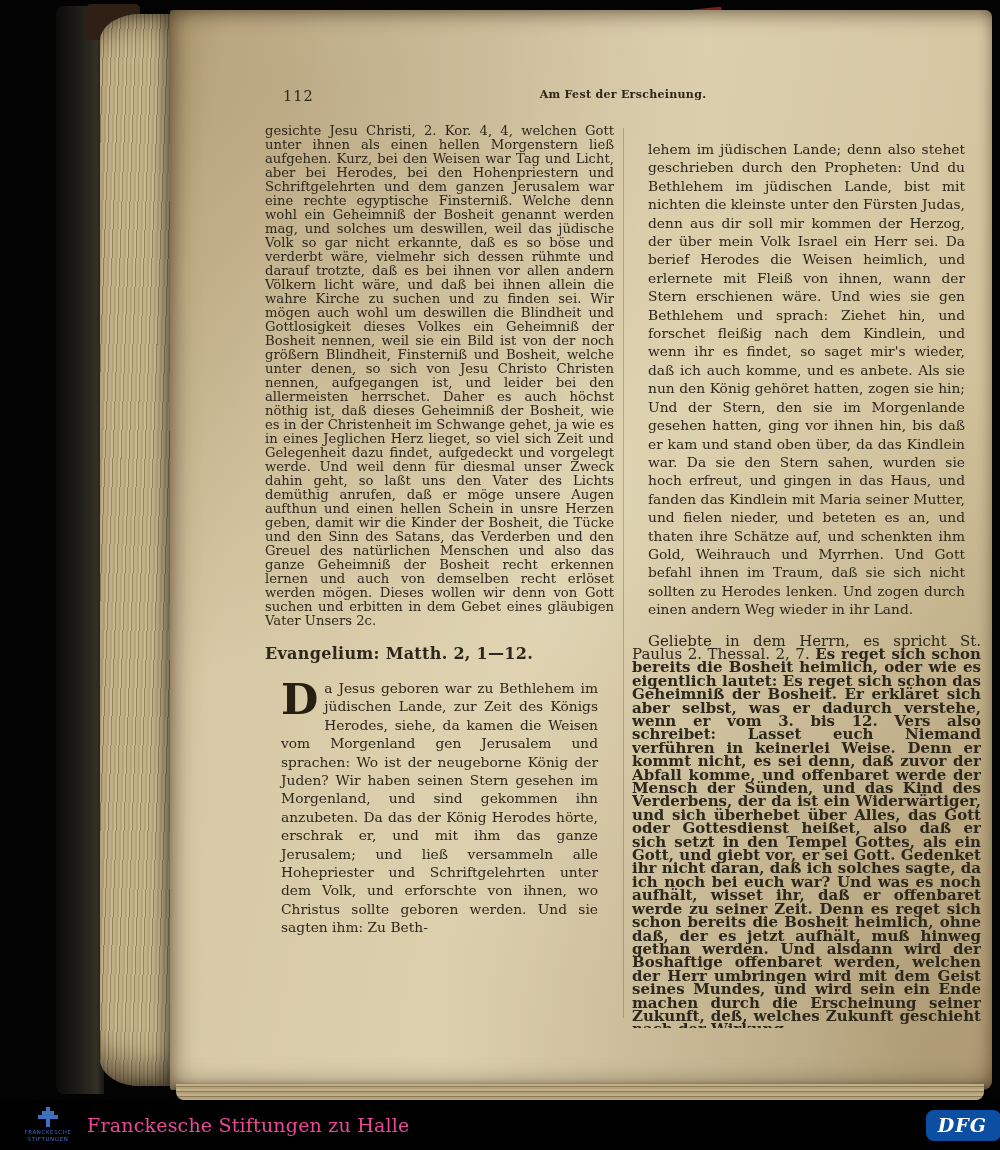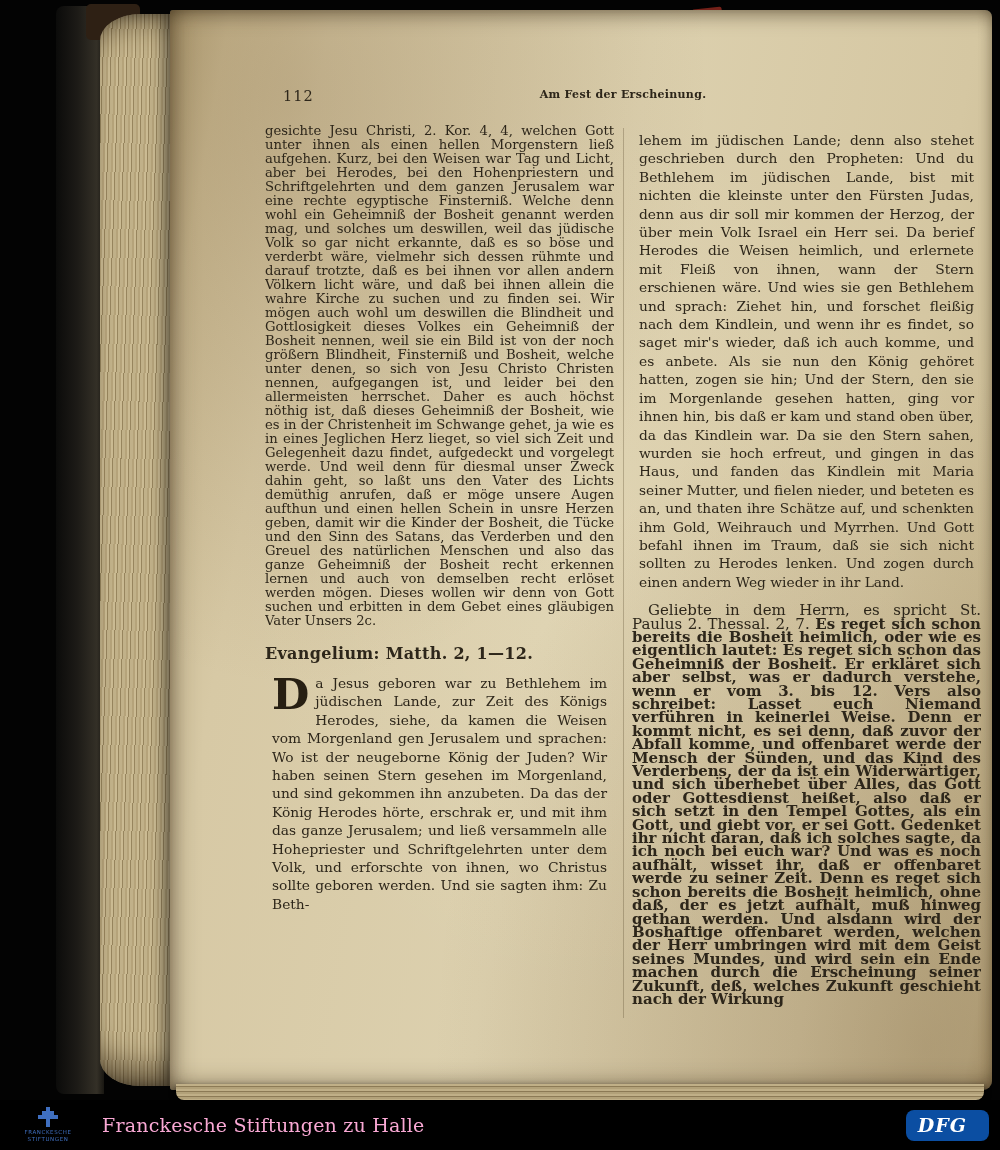--- a/index.html
+++ b/index.html
@@ -41,37 +41,37 @@
   .page-number{position:absolute;left:18px;top:0;font-size:14.5px;letter-spacing:1px;}
   .running-title{position:absolute;left:0;right:0;top:0;text-align:center;font-size:11px;
       font-weight:bold;letter-spacing:.3px;}
 
   .text-area{position:absolute;left:95px;top:114px;width:716px;height:904px;overflow:hidden;
       display:flex;}
   .col{width:349px;overflow:hidden;}
   .col-divider{width:0;margin:4px 8px 0 9px;border-left:1px solid rgba(72,56,30,.28);height:890px;}
 
   .para-small{font-size:13.2px;line-height:14px;text-align:justify;margin:0;}
-  .gospel{font-size:13.8px;line-height:18.4px;text-align:justify;margin:7px;}
+  .gospel{font-size:13.8px;line-height:18.4px;text-align:justify;margin:16px;}
   .gospel-heading{font-size:16px;font-weight:bold;text-align:left;margin:16px 0 11px 0;
       letter-spacing:.3px;}
   .dropcap{float:left;font-size:43px;line-height:34px;padding:3px 6px 0 0;font-weight:bold;
       color:#271f12;}
   .sermon{font-size:15px;line-height:13.4px;text-align:justify;margin:13px 0 0 0;text-indent:16px;}
   .sermon .quote{font-weight:bold;}
 
   
   .footer{position:absolute;left:0;top:1100px;width:1000px;height:50px;background:#000;
       display:flex;align-items:center;}
   .fs-logo{margin-left:22px;display:flex;flex-direction:column;align-items:center;width:52px;}
   .fs-logo-caption{font-family:"DejaVu Sans", sans-serif;font-size:5.5px;color:#3f6fc0;
       letter-spacing:.6px;text-align:center;line-height:1.3;margin-top:2px;}
-  .institution{color:#f9a8d4;font-size:19px;margin-left:28px;letter-spacing:.2px;}
-  .dfg{margin-left:auto;margin-right:12px;background:#0b4ea2;color:#fff;font-weight:bold;
-      font-style:italic;font-size:19px;padding:3px 21px 4px 11px;border-radius:7px;
+  .institution{color:#ec4899;font-size:19px;margin-left:13px;letter-spacing:.2px;}
+  .dfg{margin-left:auto;margin-right:0;background:#0b4ea2;color:#fff;font-weight:bold;
+      font-style:italic;font-size:19px;padding:3px 13px 4px 11px;border-radius:7px;
       letter-spacing:1px;box-shadow:0 0 0 1px #0b4ea2;}
 </style>
 </head>
 <body>
 
 <div id="scan">
 
   <div class="book-cover"></div>
   <div class="headband"></div>
   <div class="page-stack"></div>

